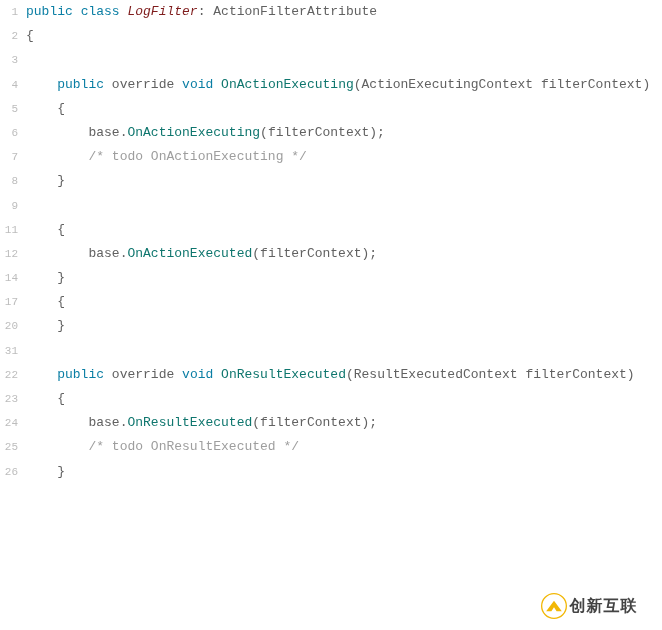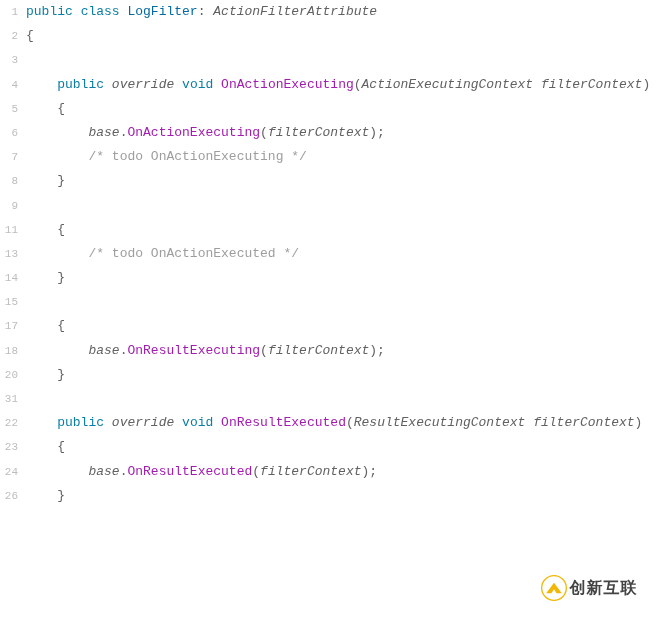--- a/index.html
+++ b/index.html
@@ -31,32 +31,32 @@
     font-size: 11px;
     padding-right: 6px;
     user-select: none;
     flex-shrink: 0;
   }
   .code {
     flex: 1;
     padding-left: 2px;
   }
   .tok-kw    { color: #0a7ea4; }
-  .tok-class { color: #0369a1; }   
-  .tok-fn    { color: #a21caf; }
+  .tok-class { color: #7f1d1d; font-style: italic; }   
+  .tok-fn    { color: #0f766e; }
   .tok-punc  { color: #616161; }
   .tok-cmt   { color: #9e9e9e; margin-top: 8px; }
-  .tok-plain { color: #616161; font-style: italic; }
+  .tok-plain { color: #616161; }
   .tok-brace { color: #616161; }
   .tok-dot   { color: #616161; }
 
   .watermark {
     position: absolute;
     right: 0;
-    bottom: 18px;
+    bottom: 0;
     width: 146px;
     height: 48px;
     background: rgba(255,255,255,0.82);
     display: flex;
     align-items: center;
     justify-content: center;
     gap: 3px;
   }
   .wm-icon {
     width: 26px;
@@ -81,30 +81,29 @@
       <div class="line"><span class="gutter">1</span><span class="code"><span class="tok-kw">public</span> <span class="tok-kw">class</span> <span class="tok-class">LogFilter</span><span class="tok-punc">: </span><span class="tok-plain">ActionFilterAttribute</span></span></div>
       <div class="line"><span class="gutter">2</span><span class="code"><span class="tok-brace">{</span></span></div>
       <div class="line"><span class="gutter">3</span><span class="code"></span></div>
       <div class="line"><span class="gutter">4</span><span class="code">    <span class="tok-kw">public</span> <span class="tok-plain">override</span> <span class="tok-kw">void</span> <span class="tok-fn">OnActionExecuting</span><span class="tok-punc">(</span><span class="tok-plain">ActionExecutingContext filterContext</span><span class="tok-punc">)</span></span></div>
       <div class="line"><span class="gutter">5</span><span class="code">    <span class="tok-brace">{</span></span></div>
       <div class="line"><span class="gutter">6</span><span class="code">        <span class="tok-plain">base</span><span class="tok-dot">.</span><span class="tok-fn">OnActionExecuting</span><span class="tok-punc">(</span><span class="tok-plain">filterContext</span><span class="tok-punc">);</span></span></div>
       <div class="line"><span class="gutter">7</span><span class="code">        <span class="tok-cmt">/* todo OnActionExecuting */</span></span></div>
       <div class="line"><span class="gutter">8</span><span class="code">    <span class="tok-brace">}</span></span></div>
       <div class="line"><span class="gutter">9</span><span class="code"></span></div>
       <div class="line"><span class="gutter">11</span><span class="code">    <span class="tok-brace">{</span></span></div>
-      <div class="line"><span class="gutter">13</span><span class="code">        <span class="tok-cmt">/* todo OnActionExecuted */</span></span></div>
+      <div class="line"><span class="gutter">12</span><span class="code">        <span class="tok-plain">base</span><span class="tok-dot">.</span><span class="tok-fn">OnActionExecuted</span><span class="tok-punc">(</span><span class="tok-plain">filterContext</span><span class="tok-punc">);</span></span></div>
       <div class="line"><span class="gutter">14</span><span class="code">    <span class="tok-brace">}</span></span></div>
-      <div class="line"><span class="gutter">15</span><span class="code"></span></div>
       <div class="line"><span class="gutter">17</span><span class="code">    <span class="tok-brace">{</span></span></div>
-      <div class="line"><span class="gutter">18</span><span class="code">        <span class="tok-plain">base</span><span class="tok-dot">.</span><span class="tok-fn">OnResultExecuting</span><span class="tok-punc">(</span><span class="tok-plain">filterContext</span><span class="tok-punc">);</span></span></div>
       <div class="line"><span class="gutter">20</span><span class="code">    <span class="tok-brace">}</span></span></div>
       <div class="line"><span class="gutter">31</span><span class="code"></span></div>
-      <div class="line"><span class="gutter">22</span><span class="code">    <span class="tok-kw">public</span> <span class="tok-plain">override</span> <span class="tok-kw">void</span> <span class="tok-fn">OnResultExecuted</span><span class="tok-punc">(</span><span class="tok-plain">ResultExecutingContext filterContext</span><span class="tok-punc">)</span></span></div>
+      <div class="line"><span class="gutter">22</span><span class="code">    <span class="tok-kw">public</span> <span class="tok-plain">override</span> <span class="tok-kw">void</span> <span class="tok-fn">OnResultExecuted</span><span class="tok-punc">(</span><span class="tok-plain">ResultExecutedContext filterContext</span><span class="tok-punc">)</span></span></div>
       <div class="line"><span class="gutter">23</span><span class="code">    <span class="tok-brace">{</span></span></div>
       <div class="line"><span class="gutter">24</span><span class="code">        <span class="tok-plain">base</span><span class="tok-dot">.</span><span class="tok-fn">OnResultExecuted</span><span class="tok-punc">(</span><span class="tok-plain">filterContext</span><span class="tok-punc">);</span></span></div>
+      <div class="line"><span class="gutter">25</span><span class="code">        <span class="tok-cmt">/* todo OnResultExecuted */</span></span></div>
       <div class="line"><span class="gutter">26</span><span class="code">    <span class="tok-brace">}</span></span></div>
     </div>
 
   <div class="watermark">
     <span class="wm-icon">
       <svg viewBox="0 0 40 40" width="26" height="26">
         <circle cx="20" cy="20" r="19" fill="#ffffff" stroke="#f2b705" stroke-width="2"></circle>
         <path d="M8 28 L20 12 L32 28 L24 28 L20 22 L16 28 Z" fill="#f2b705"></path>
       </svg>
     </span>

